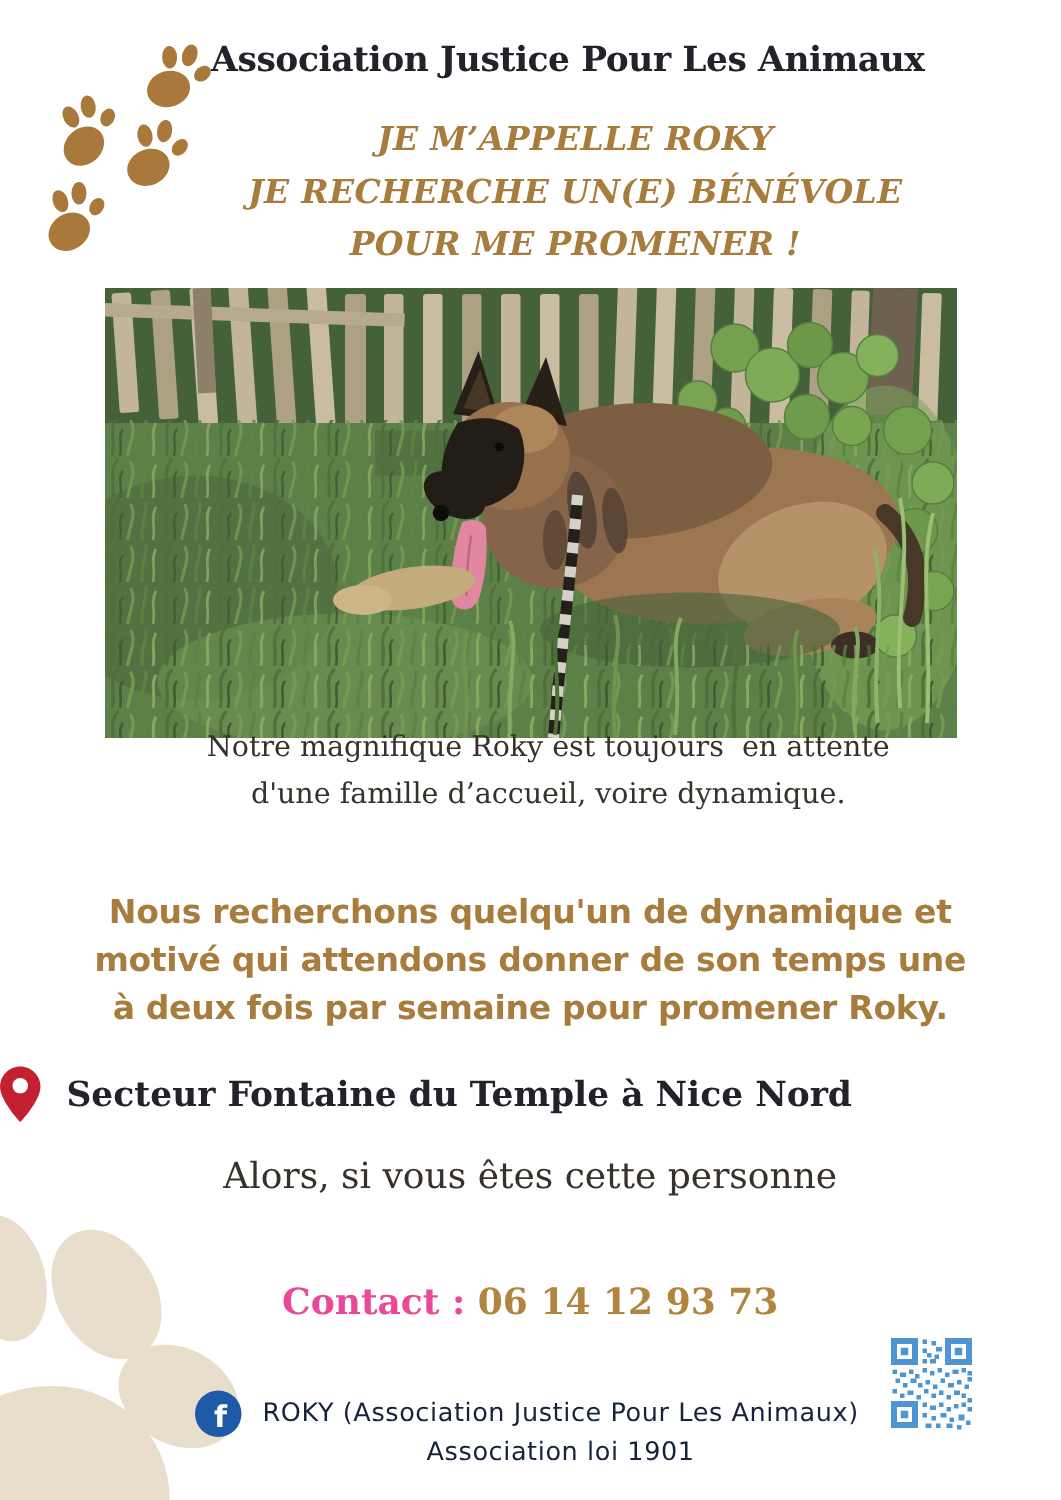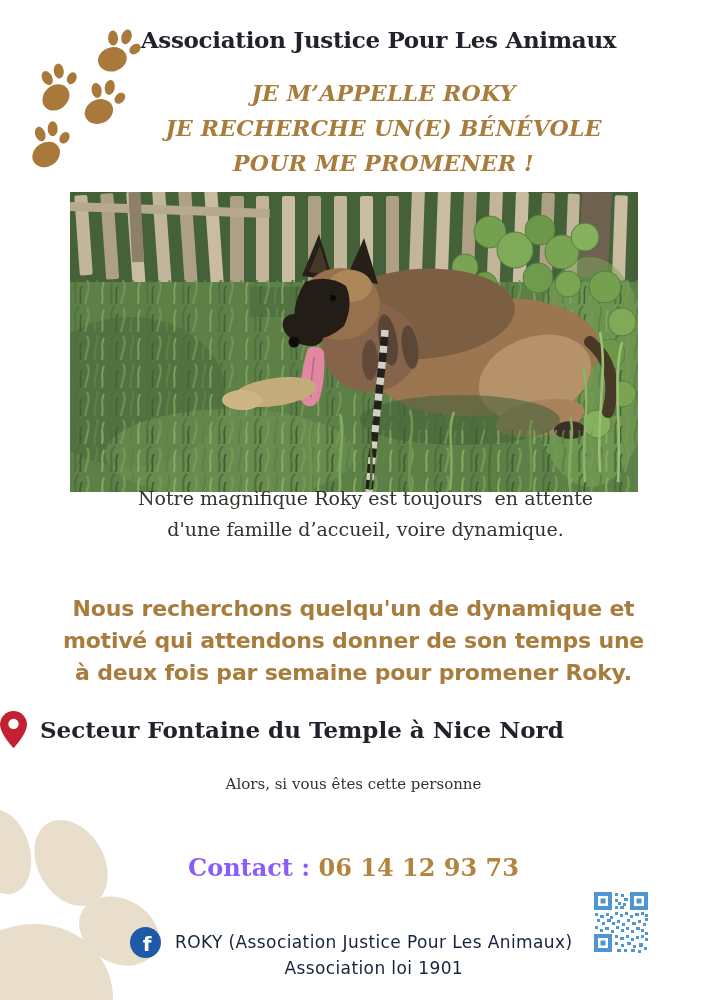--- a/index.html
+++ b/index.html
@@ -14,25 +14,25 @@
     font-size:22px;font-weight:bold;line-height:35px;letter-spacing:0.2px;font-style:italic;}
   
   .photo{left:70px;top:192px;width:568px;height:300px;}
   .photo svg{display:block;width:100%;height:100%;}
   
   .para{left:0;width:707px;text-align:center;}
   .intro{top:483px;font-size:19px;line-height:31px;color:var(--dark_text);margin-left:12px;}
   .pre{white-space:pre-wrap;}
   .appeal{top:593px;font-family:"DejaVu Sans",sans-serif;font-weight:bold;
     font-size:22px;line-height:32px;color:var(--brown);letter-spacing:-0.2px;}
-  .location-row{top:711px;left:0;width:568px;display:flex;align-items:center;justify-content:flex-start;gap:13px;}
+  .location-row{top:711px;left:0;width:568px;display:flex;align-items:center;justify-content:space-between;gap:13px;}
   .location-text{font-size:23px;font-weight:bold;color:var(--near_black);}
-  .closing{top:769px;font-size:15px;line-height:31px;color:var(--dark_text);}
+  .closing{top:769px;font-size:24px;line-height:31px;color:var(--dark_text);}
   .contact{top:853px;font-size:24px;font-weight:bold;}
-  .contact .lbl{color:#8b5cf6;text-align:right;}
+  .contact .lbl{color:#ec4899;text-align:right;}
   .contact .num{color:var(--brown_light);}
   
   .footer{left:130px;top:927px;display:flex;align-items:flex-start;gap:14px;}
   .footer-text{font-family:"DejaVu Sans",sans-serif;font-size:17px;line-height:26px;
     letter-spacing:0.4px;color:#16233a;text-align:center;padding-top:2px;}
   .qr{left:593px;top:890px;}
   svg{overflow:visible;}
   .photo svg{overflow:hidden;}
 </style>
 </head>

